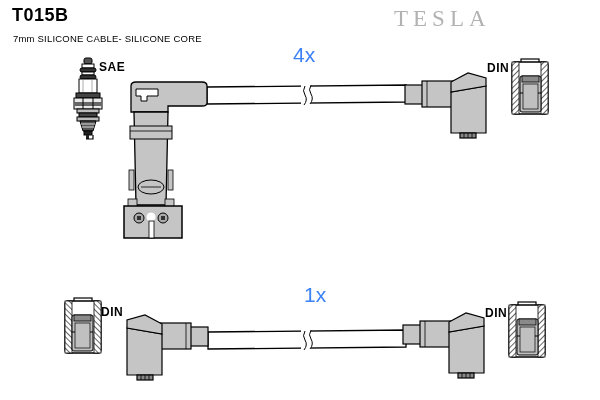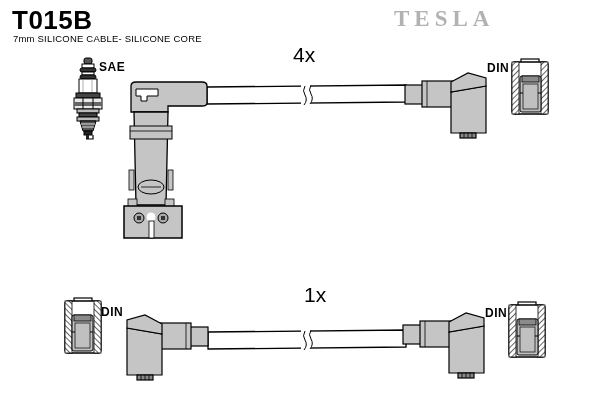--- a/index.html
+++ b/index.html
@@ -2,27 +2,27 @@
 <html><head>
 <meta charset="utf-8">
 <style>
   html,body{margin:0;padding:0;}
   body{
     width:600px;height:400px;background:#ffffff;position:relative;overflow:hidden;
     font-family:"Liberation Sans",sans-serif;color:#000;
   }
   .abs{position:absolute;}
   #diagram-svg{position:absolute;left:0;top:0;}
-  .part-number{left:12px;top:5px;font-size:26px;font-weight:bold;letter-spacing:0.5px;}
+  .part-number{left:12px;top:5px;font-size:18px;font-weight:bold;letter-spacing:0.5px;}
   .subtitle{left:13px;top:33px;font-size:9.5px;letter-spacing:0.2px;white-space:nowrap;}
   .brand{
-    left:394px;top:6px;font-size:23px;font-weight:bold;letter-spacing:5px;
+    left:394px;top:6px;font-size:23px;font-weight:normal;letter-spacing:5px;
     color:#b2b2b2;font-family:"Liberation Serif",serif;
   }
-  .qty{font-size:21px;color:#000000;}
+  .qty{font-size:21px;color:#3b82f6;}
   .qty-top{left:293px;top:43px;}
   .qty-bottom{left:304px;top:283px;}
   .conn-label{font-size:12px;font-weight:bold;letter-spacing:0.5px;}
   .lbl-sae{left:99px;top:60px;}
   .lbl-din-tr{left:487px;top:61px;}
   .lbl-din-bl{left:101px;top:305px;}
   .lbl-din-br{left:485px;top:306px;}
 </style>
 </head>
 <body>

